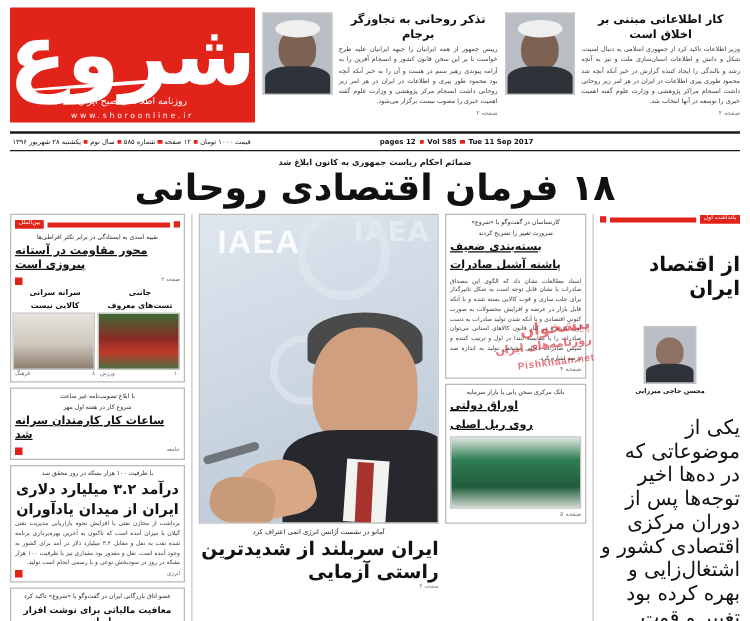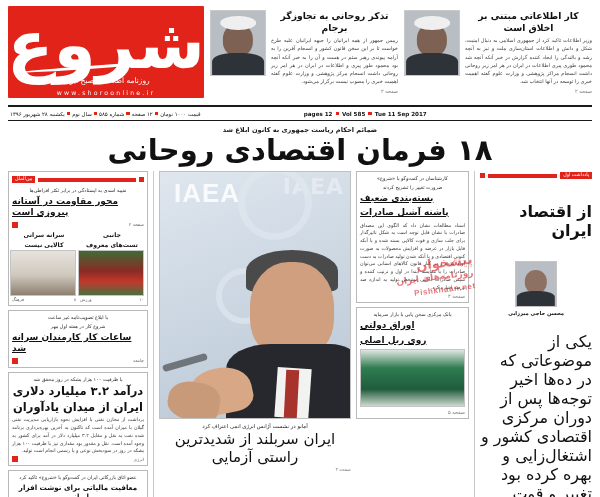--- a/index.html
+++ b/index.html
@@ -129,21 +129,21 @@
              background:#a8322c;transform:rotate(3deg);}
   .iaea .hand{position:absolute;left:30px;bottom:4px;width:62px;height:46px;
               background:#d8a886;border-radius:44% 50% 30% 36%;
               transform:rotate(-12deg);}
   .iaea .hand2{position:absolute;left:8px;bottom:-2px;width:52px;height:38px;
                background:#c99a79;border-radius:46% 40% 30% 40%;
                transform:rotate(10deg);}
 
   .caption-kicker{font-size:5.4px;text-align:center;margin:4px 0 2px 0;
                   color:#222;}
-  .caption-head{font-size:15px;font-weight:400;text-align:center;
+  .caption-head{font-size:15px;font-weight:700;text-align:right;
                 line-height:1.15;margin:0;}
   .caption-pg{font-size:4.6px;color:#888;text-align:right;margin-top:1px;}
 
   
   .wm{position:absolute;pointer-events:none;color:#d8232a;opacity:.62;
       font-weight:700;transform:rotate(-7deg);white-space:nowrap;}
   .wm1{font-size:13px;top:255px;right:128px;}
   .wm2{font-size:9px;top:272px;right:126px;letter-spacing:.4px;}
   .wm3{font-size:8px;top:285px;right:124px;letter-spacing:.6px;
        font-family:"Liberation Sans",sans-serif;}

